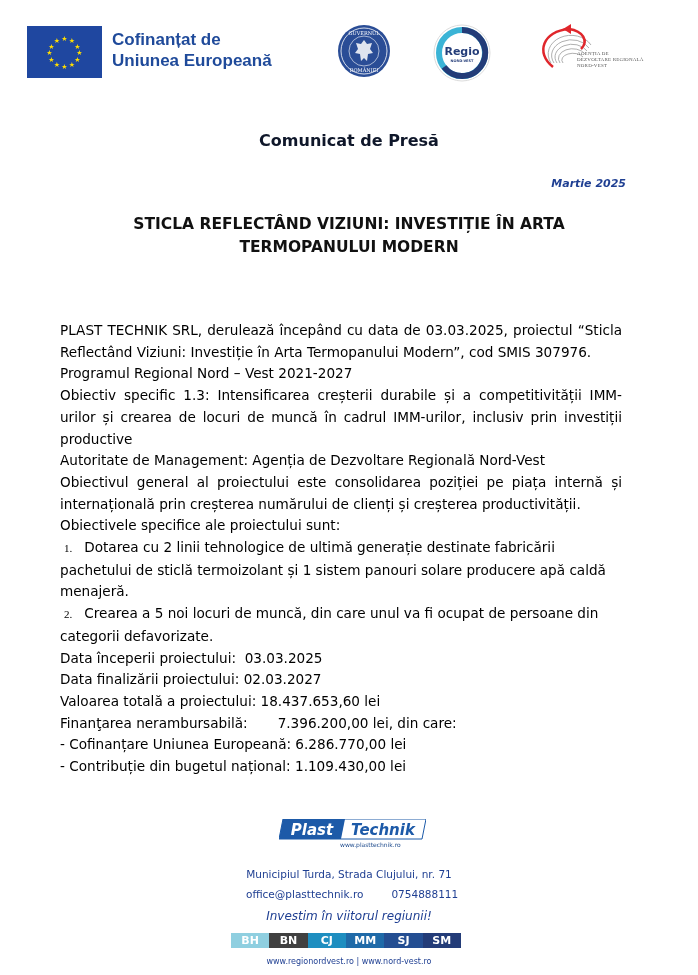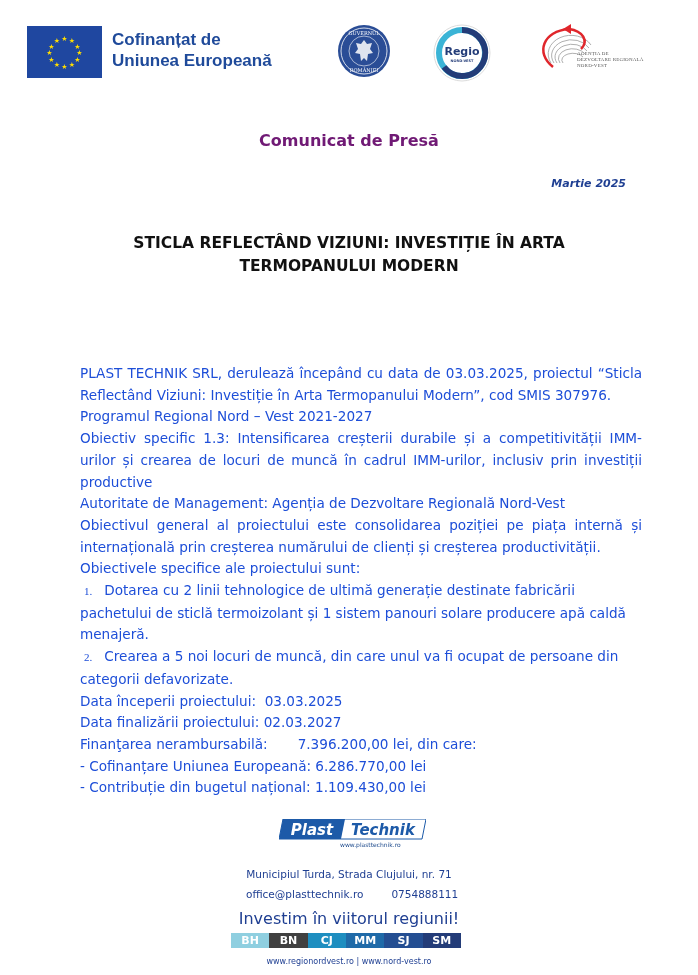--- a/index.html
+++ b/index.html
@@ -6,36 +6,36 @@
   body { width: 698px; height: 975px; position: relative; overflow: hidden; font-family: "DejaVu Sans", sans-serif; color: #111; }
   .abs { position: absolute; }
   
   .eu-flag { left: 27px; top: 26px; width: 75px; height: 52px; background: #1f47a0; }
   .eu-text { left: 112px; top: 29px; font-family: Liberation Sans, sans-serif; font-size: 17px; font-weight: bold; color: #1f4a9a; line-height: 21px; }
   .gov-logo { left: 337px; top: 24px; width: 54px; height: 54px; }
   .regio-logo { left: 432px; top: 23px; width: 60px; height: 60px; }
   .adr-logo { left: 533px; top: 23px; width: 110px; height: 50px; }
   .adr-text { left: 577px; top: 51px; font-family: "Liberation Serif", serif; font-size: 5px; line-height: 6px; color: #555; letter-spacing: 0.2px; }
 
-  .press-title { left: 0; width: 698px; top: 131px; text-align: center; font-size: 16px; font-weight: bold; color: #701a75; }
+  .press-title { left: 0; width: 698px; top: 131px; text-align: center; font-size: 16px; font-weight: bold; color: #0f172a; }
   .date { right: 72px; top: 177px; font-size: 11px; font-weight: bold; color: #1f3f92; font-style: italic; }
-  .main-title { left: 100px; width: 498px; top: 213px; text-align: center; font-size: 15.5px; font-weight: bold; line-height: 23px; color: #111; margin-top: 19px; }
+  .main-title { left: 100px; width: 498px; top: 213px; text-align: center; font-size: 15.5px; font-weight: bold; line-height: 23px; color: #111; }
 
-  .body-text { left: 80px; width: 562px; top: 320px; font-size: 13.6px; line-height: 21.7px; color: #1d4ed8; margin-top: 43px; }
+  .body-text { left: 60px; width: 562px; top: 320px; font-size: 13.6px; line-height: 21.7px; color: #000000; }
   .body-text p { margin: 0; }
   .justify { text-align: justify; text-align-last: left; }
   .list-num { font-family: "Liberation Serif", serif; font-size: 11px; margin-left: 4px; margin-right: 12px; }
   .fin-gap { display: inline-block; width: 30px; }
 
   .pt-logo { left: 279px; top: 819px; width: 147px; height: 24px; }
   .pt-url { left: 340px; top: 841px; font-size: 6px; color: #1d4a8c; }
   .address { left: 0; width: 698px; top: 868px; text-align: center; font-size: 10.5px; color: #1f3f92; }
   .contact { left: 246px; top: 888px; font-size: 10.5px; color: #1f3f92; }
   .contact .phone { margin-left: 28px; }
-  .slogan { left: 0; width: 698px; top: 909px; text-align: center; font-size: 16px; color: #1f3f92; }
+  .slogan { left: 0; width: 698px; top: 909px; text-align: center; font-size: 12px; font-style: italic; color: #1f3f92; }
   .counties { left: 231px; top: 933px; width: 230px; height: 15px; display: flex; }
   .county { flex: 1; color: #fff; font-size: 11px; font-weight: bold; text-align: center; line-height: 15px; }
   .sites { left: 0; width: 698px; top: 957px; text-align: center; font-size: 8px; color: #1f3f92; }
 </style>
 </head>
 <body>
 
 <div class="abs eu-flag">
   <svg width="75" height="52" viewBox="0 0 75 52">
     <g fill="#ffdd00" font-size="7" text-anchor="middle" font-family="DejaVu Sans, sans-serif">
@@ -111,20 +111,21 @@
   <p class="justify">PLAST TECHNIK SRL, derulează începând cu data de 03.03.2025, proiectul “Sticla Reflectând Viziuni: Investiție în Arta Termopanului Modern”, cod SMIS 307976.</p>
   <p>Programul Regional Nord – Vest 2021-2027</p>
   <p class="justify">Obiectiv specific 1.3: Intensificarea creșterii durabile și a competitivității IMM-urilor și crearea de locuri de muncă în cadrul IMM-urilor, inclusiv prin investiții productive</p>
   <p>Autoritate de Management: Agenția de Dezvoltare Regională Nord-Vest</p>
   <p class="justify">Obiectivul general al proiectului este consolidarea poziției pe piața internă și internațională prin creșterea numărului de clienți și creșterea productivității.</p>
   <p>Obiectivele specifice ale proiectului sunt:</p>
   <p><span class="list-num">1.</span><span>Dotarea cu 2 linii tehnologice de ultimă generație destinate fabricării pachetului de sticlă termoizolant și 1 sistem panouri solare producere apă caldă menajeră.</span></p>
   <p><span class="list-num">2.</span><span>Crearea a 5 noi locuri de muncă, din care unul va fi ocupat de persoane din categorii defavorizate.</span></p>
   <p><span>Data începerii proiectului:</span>&nbsp; <span>03.03.2025</span></p>
   <p><span>Data finalizării proiectului:</span> <span>02.03.2027</span></p>
+  <p><span>Valoarea totală a proiectului:</span> <span>18.437.653,60 lei</span></p>
   <p><span>Finanţarea nerambursabilă:</span><span class="fin-gap"></span><span>7.396.200,00 lei, din care:</span></p>
   <p>- Cofinanțare Uniunea Europeană: 6.286.770,00 lei</p>
   <p>- Contribuție din bugetul național: 1.109.430,00 lei</p>
 </div>
 
 <div class="abs pt-logo">
   <svg width="147" height="24" viewBox="0 0 147 24">
     <polygon points="4,0 147,0 143,20 0,20" fill="#ffffff" stroke="#1d5aa8" stroke-width="1"></polygon>
     <polygon points="4,0 66,0 62,20 0,20" fill="#1d5aa8"></polygon>
     <text x="33" y="16" fill="#ffffff" font-size="15" font-weight="bold" font-style="italic" text-anchor="middle" font-family="DejaVu Sans, sans-serif">Plast</text>

